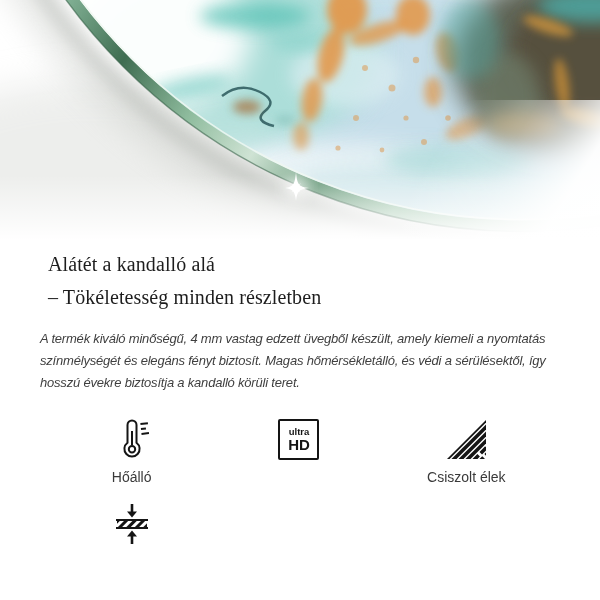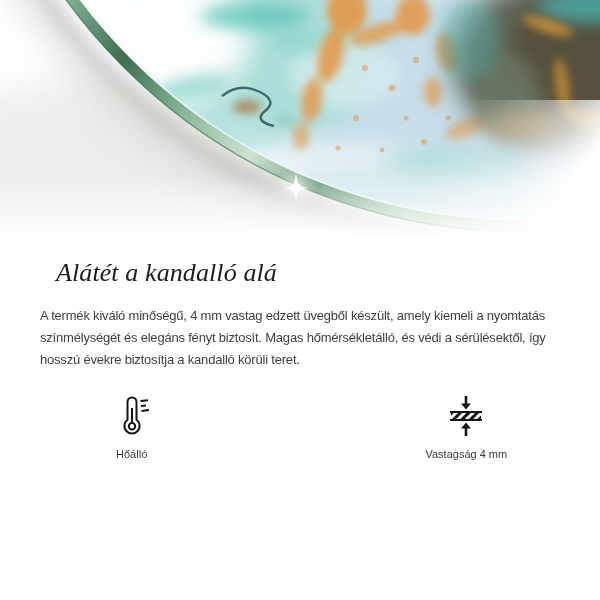--- a/index.html
+++ b/index.html
@@ -5,34 +5,34 @@
   html,body{margin:0;padding:0;}
   body{
     width:600px;height:600px;background:#ffffff;overflow:hidden;
     font-family:"Liberation Sans", sans-serif;
     -webkit-font-smoothing:antialiased;
   }
   .hero{position:relative;width:600px;height:250px;background:#ffffff;}
   .hero svg{display:block;}
   .content{padding:0 40px;margin-top:-10px;}
   h1.title{
-    margin:16px;font-family:"Liberation Serif", serif;font-weight:400;
-    font-size:26px;line-height:33px;color:#1d1d1d;letter-spacing:0.1px;font-style:italic;
+    margin:8px;font-family:"Liberation Serif", serif;font-weight:400;
+    font-size:20px;line-height:33px;color:#1d1d1d;letter-spacing:0.1px;
   }
   p.desc{
     margin:14px 0 0 0;max-width:548px;
-    font-size:13px;line-height:22px;letter-spacing:-0.2px;color:#3f3f3f;
+    font-size:13px;line-height:22px;letter-spacing:-0.2px;color:#3f3f3f;font-style:italic;
   }
   .features{
     display:grid;grid-template-columns:repeat(3,1fr);
     row-gap:14px;padding:0 10px 0 8px;margin-top:20px;
   }
   .feature{display:flex;flex-direction:column;align-items:center;text-align:center;}
   .icon-wrap{height:46px;display:flex;align-items:flex-end;justify-content:center;}
-  .feature .label{margin-top:9px;font-size:11px;line-height:16px;color:#3a3a3a;}
+  .feature .label{margin-top:9px;font-size:14px;line-height:16px;color:#3a3a3a;}
   .hd-box{
     width:37px;height:37px;border:2.5px solid #141414;border-radius:2px;
     display:flex;flex-direction:column;align-items:center;justify-content:center;
     color:#141414;background:#fff;
   }
   .hd-box .hd-top{font-size:9.5px;font-weight:700;line-height:10px;letter-spacing:0;}
   .hd-box .hd-bottom{font-size:15px;font-weight:700;line-height:15px;letter-spacing:0;}
   .ic{stroke:#151515;fill:none;stroke-width:2;}
 </style>
 </head>
@@ -149,20 +149,21 @@
       <circle r="10" fill="#ffffff" opacity="0.9" filter="url(#f8)"></circle>
       <path d="M0,-16 C1.2,-3 3,-1.2 13,0 C3,1.2 1.2,3 0,13 C-1.2,3 -3,1.2 -11,0 C-3,-1.2 -1.2,-3 0,-16 Z" fill="#ffffff"></path>
       <path d="M0,-7 C0.6,-1.5 1.5,-0.6 6,0 C1.5,0.6 0.6,1.5 0,6 C-0.6,1.5 -1.5,0.6 -6,0 C-1.5,-0.6 -0.6,-1.5 0,-7 Z" fill="#ffffff" opacity="0.9" transform="rotate(45)"></path>
     </g>
   </svg>
 </div>
 
 <div class="content">
   <h1 class="title">
     <span>Alátét a kandalló alá</span><br>
+    <span>– Tökéletesség minden részletben</span>
   </h1>
   <p class="desc">A termék kiváló minőségű, 4 mm vastag edzett üvegből készült, amely kiemeli a nyomtatás színmélységét és elegáns fényt biztosít. Magas hőmérsékletálló, és védi a sérülésektől, így hosszú évekre biztosítja a kandalló körüli teret.</p>
 
   <div class="features">
 
     <div class="feature">
       <div class="icon-wrap">
         <svg width="44" height="44" viewBox="0 0 44 44">
           <path class="ic" d="M17.5,9 a4.5,4.5 0 0 1 9,0 V26.8 a7.6,7.6 0 1 1 -9,0 Z"></path>
           <line class="ic" x1="22" y1="15" x2="22" y2="29"></line>
@@ -171,39 +172,64 @@
             <line x1="31" y1="7.5" x2="38.5" y2="7.5"></line>
             <line x1="31" y1="12.5" x2="36" y2="12.5"></line>
             <line x1="31" y1="17.5" x2="38.5" y2="17.5"></line>
           </g>
         </svg>
       </div>
       <div class="label">Hőálló</div>
     </div>
 
     <div class="feature">
-    </div>
-
-
-
+      <div class="icon-wrap">
+        <div class="hd-box">
+          <span class="hd-top">ultra</span>
+          <span class="hd-bottom">HD</span>
+        </div>
+      </div>
+    </div>
+
+
+
+    <div class="feature">
+      <div class="icon-wrap">
+        <svg width="46" height="44" viewBox="0 0 46 44">
+          <defs>
+              <clipPath id="triClip">
+                <path d="M4,43 L43,4 L43,43 Z"></path>
+              </clipPath>
+            </defs>
+          <g clip-path="url(#triClip)" stroke="#151515" stroke-width="3.6">
+            <line x1="2" y1="45" x2="45" y2="2"></line>
+            <line x1="9" y1="45" x2="45" y2="9"></line>
+            <line x1="16" y1="45" x2="45" y2="16"></line>
+            <line x1="23" y1="45" x2="45" y2="23"></line>
+            <line x1="30" y1="45" x2="45" y2="30" stroke-dasharray="8 3"></line>
+            <line x1="37" y1="45" x2="45" y2="37" stroke-dasharray="5 3"></line>
+          </g>
+        </svg>
+      </div>
+      <div class="label">Csiszolt élek</div>
+    </div>
 
     <div class="feature">
       <div class="icon-wrap">
         <svg width="44" height="44" viewBox="0 0 44 44">
           <defs>
             <pattern id="hatch" width="6" height="6" patternUnits="userSpaceOnUse" patternTransform="rotate(45)">
               <rect width="3" height="6" fill="#151515"></rect>
             </pattern>
           </defs>
           <rect x="7" y="19.5" width="30" height="7" fill="url(#hatch)"></rect>
           <line x1="6" y1="19" x2="38" y2="19" stroke="#151515" stroke-width="2"></line>
           <line x1="6" y1="27" x2="38" y2="27" stroke="#151515" stroke-width="2"></line>
           <line x1="22" y1="3" x2="22" y2="11" stroke="#151515" stroke-width="2.6"></line>
           <path d="M22,16.5 L17,10.5 H27 Z" fill="#151515"></path>
           <line x1="22" y1="43" x2="22" y2="35" stroke="#151515" stroke-width="2.6"></line>
           <path d="M22,29.5 L17,35.5 H27 Z" fill="#151515"></path>
         </svg>
       </div>
-      <div class="label">Vastagság 4 mm</div>
     </div>
 
   </div>
 </div>
 
 </body></html>

